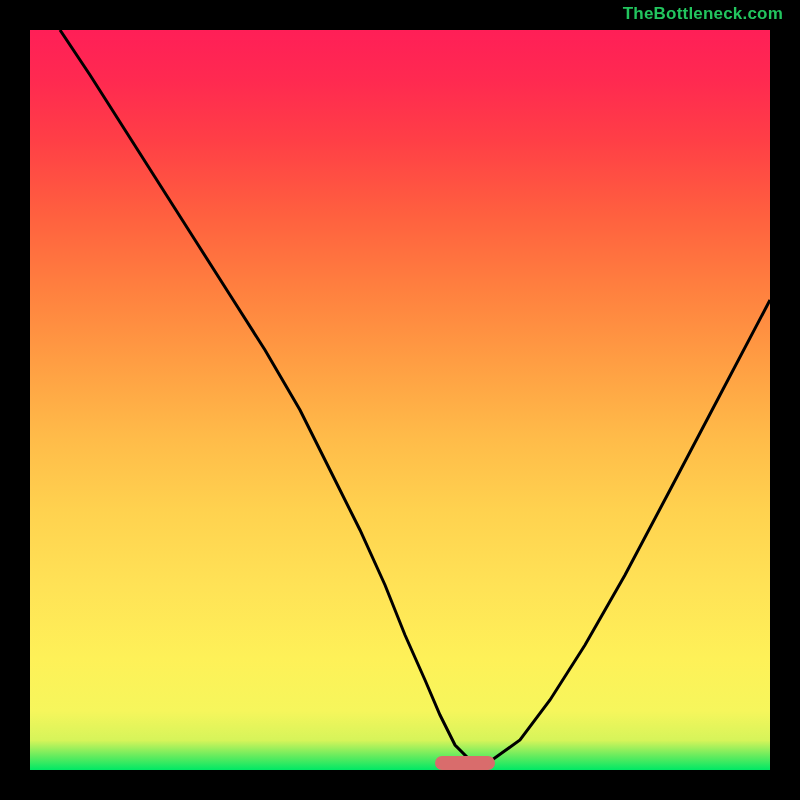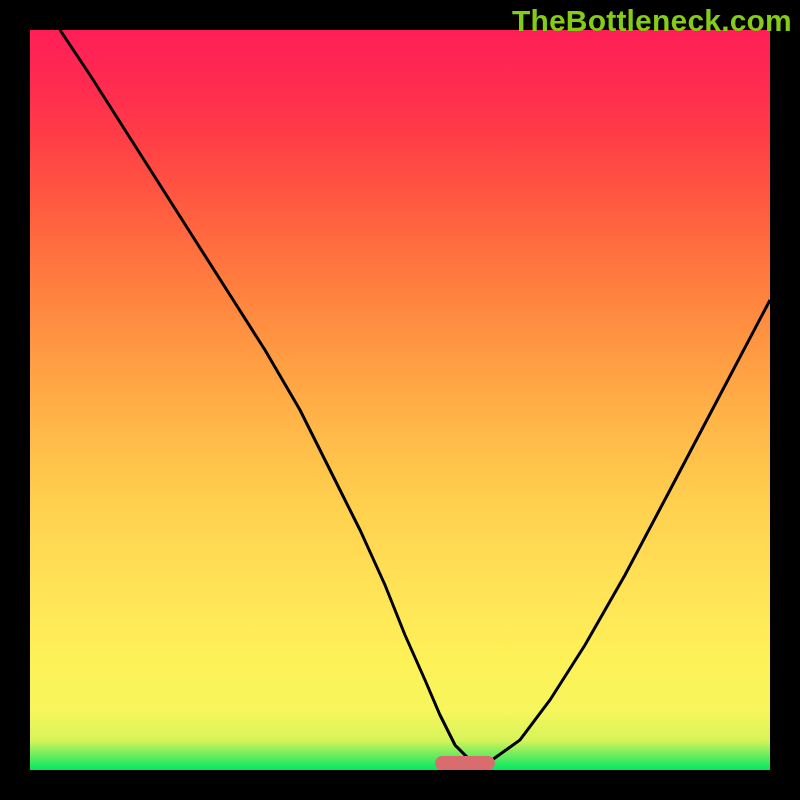--- a/index.html
+++ b/index.html
@@ -46,25 +46,25 @@
   .curve {
     position: absolute;
     left: 0;
     top: 0;
     width: 740px;
     height: 740px;
   }
   .watermark {
     position: absolute;
     top: 4px;
-    right: 8px;
+    right: 17px;
     font-family: Arial, Helvetica, sans-serif;
-    font-size: 30px;
+    font-size: 17px;
     font-weight: 600;
-    color: #84cc16;
+    color: #22c55e;
     letter-spacing: 0.2px;
     user-select: none;
   }
   .marker {
     position: absolute;
     height: 14px;
     border-radius: 7px;
     background: #d96c6c;
   }
 </style>

